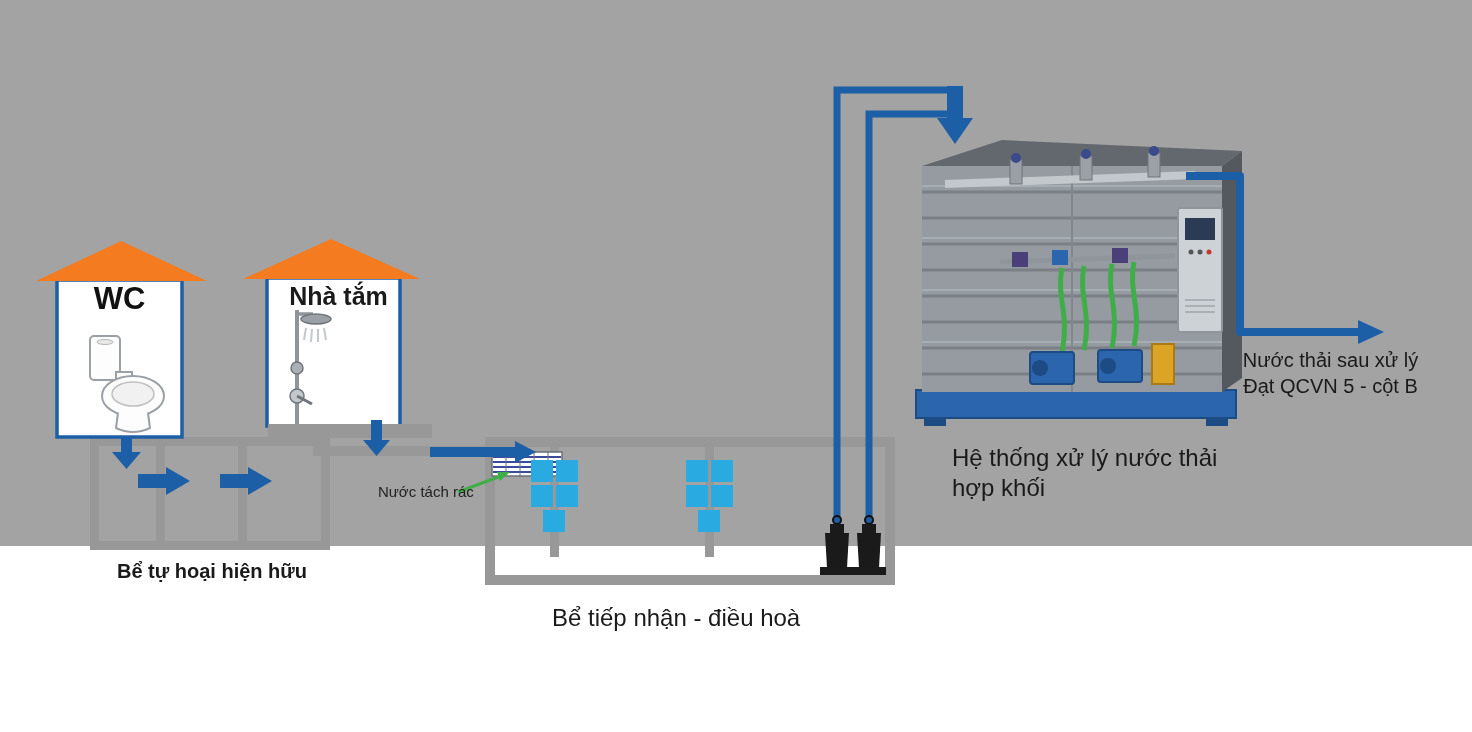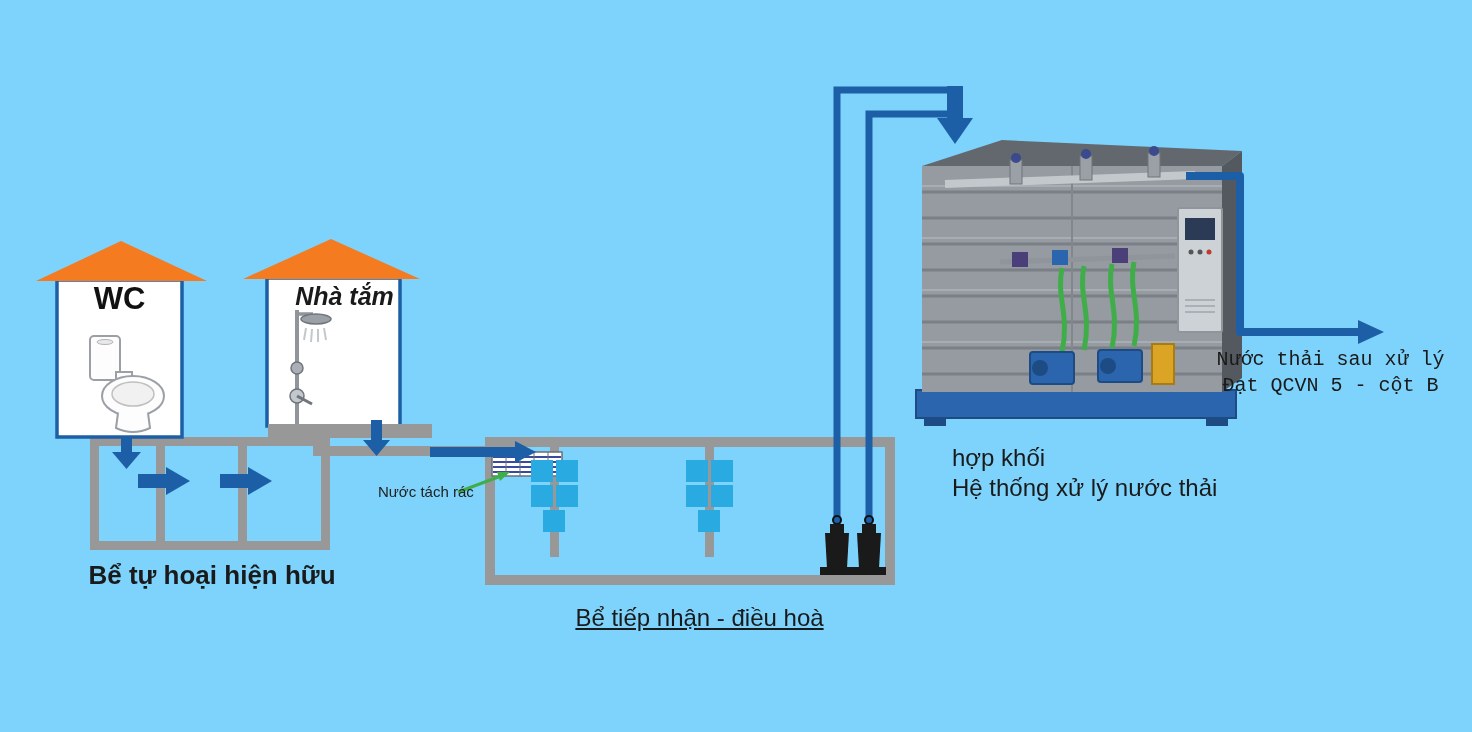--- a/index.html
+++ b/index.html
@@ -1,27 +1,27 @@
 <!DOCTYPE html>
 <html style="--roof-orange: #f47b20; --pipe-blue: #1d5fa7; --tank-gray: #989898; --diffuser-blue: #29abe2; --screen-green: #3fae49; --unit-frame-blue: #2a65ae; --text-dark: #1a1a1a;"><head>
 <meta charset="utf-8">
 <style>
   html,body{margin:0;padding:0;}
   body{width:1472px;height:732px;background:#ffffff;overflow:hidden;
        font-family:"Liberation Sans","DejaVu Sans",sans-serif;}
-  .canvas{position:relative;width:1472px;height:732px;background:#7dd3fc;}
+  .canvas{position:relative;width:1472px;height:546px;background:#a3a3a3;}
   .canvas > svg{position:absolute;left:0;top:0;}
   .lbl{position:absolute;color:var(--text-dark,#1a1a1a);}
   .lbl-wc{left:57px;top:281px;width:125px;text-align:center;font-size:31px;font-weight:bold;color:#111;}
-  .lbl-bath{left:278px;top:282px;width:133px;text-align:center;font-size:25px;font-weight:bold;font-style:italic;}
-  .lbl-septic{left:58px;top:560px;width:308px;text-align:center;font-size:26px;font-weight:bold;}
+  .lbl-bath{left:272px;top:282px;width:133px;text-align:center;font-size:25px;font-weight:bold;}
+  .lbl-septic{left:58px;top:560px;width:308px;text-align:center;font-size:20px;font-weight:bold;}
   .lbl-screen{left:378px;top:483px;font-size:15px;color:#222;}
-  .lbl-receiving{left:552px;top:604px;width:295px;text-align:center;font-size:24px;text-decoration:underline;}
+  .lbl-receiving{left:552px;top:604px;width:295px;text-align:left;font-size:24px;}
   .lbl-system{left:952px;top:443px;width:310px;font-size:24px;line-height:30px;}
-  .lbl-effluent{left:1213px;top:347px;width:235px;text-align:center;font-size:20px;line-height:26px;font-family:Liberation Mono, monospace;}
+  .lbl-effluent{left:1213px;top:347px;width:235px;text-align:center;font-size:20px;line-height:26px;}
   .c-roof{fill:var(--roof-orange,#f47b20);}
   .c-wall{fill:#ffffff;stroke:var(--pipe-blue,#1d5fa7);stroke-width:3.5;}
   .c-blue{fill:var(--pipe-blue,#1d5fa7);}
   .c-bline{stroke:var(--pipe-blue,#1d5fa7);fill:none;}
   .c-gray{fill:var(--tank-gray,#989898);}
   .c-diff{fill:var(--diffuser-blue,#29abe2);}
   .c-green{stroke:var(--screen-green,#3fae49);fill:none;}
   .c-greenf{fill:var(--screen-green,#3fae49);}
 </style>
 </head>
@@ -237,21 +237,21 @@
   </g>
 
 </svg>
 
   <div class="lbl lbl-wc">WC</div>
   <div class="lbl lbl-bath">Nhà tắm</div>
   <div class="lbl lbl-septic">Bể tự hoại hiện hữu</div>
   <div class="lbl lbl-screen">Nước tách rác</div>
   <div class="lbl lbl-receiving">Bể tiếp nhận - điều hoà</div>
   <div class="lbl lbl-system">
+    <div>Hệ thống xử lý nước thải</div>
     <div>hợp khối</div>
-    <div>Hệ thống xử lý nước thải</div>
   </div>
   <div class="lbl lbl-effluent">
     <div>Nước thải sau xử lý</div>
     <div>Đạt QCVN 5 - cột B</div>
   </div>
 
 </div>
 
 </body></html>

